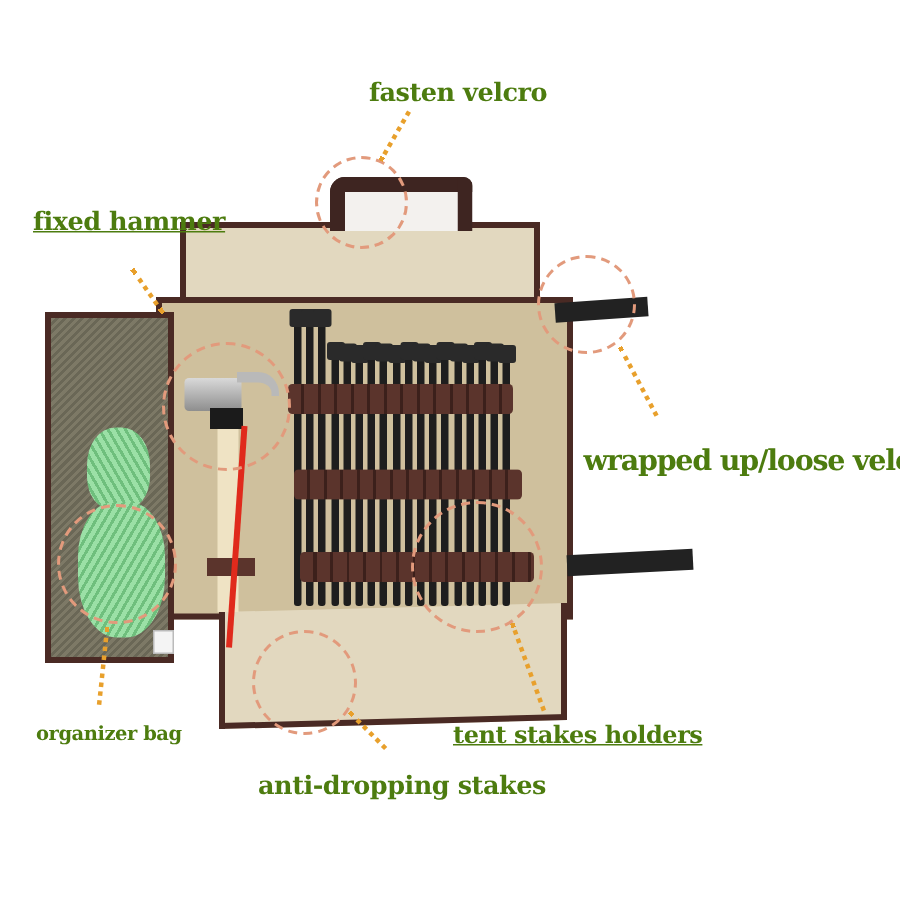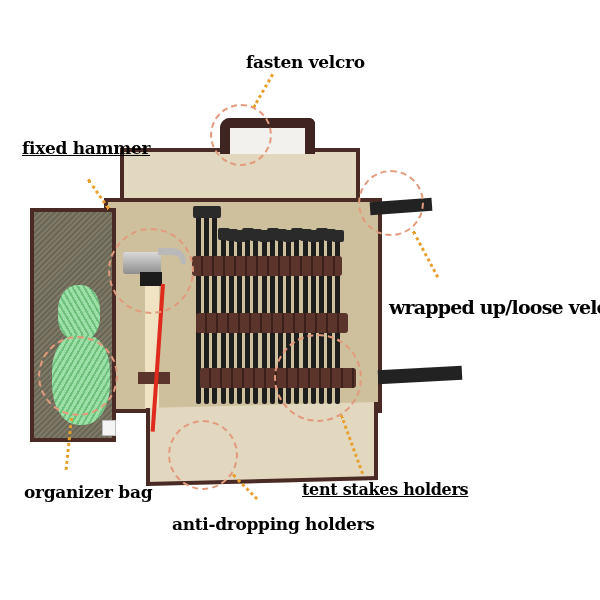--- a/index.html
+++ b/index.html
@@ -1,18 +1,18 @@
 <!DOCTYPE html>
 <html><head>
 <meta charset="utf-8">
 <style>
   html,body{margin:0;padding:0;background:#fff;}
   body{width:600px;height:600px;position:relative;overflow:hidden;font-family:"DejaVu Sans",sans-serif;}
   .abs{position:absolute;}
-  .label{position:absolute;font-family:"DejaVu Serif",serif;font-weight:bold;color:#000000;white-space:nowrap;letter-spacing:-0.3px;}
+  .label{position:absolute;font-family:"DejaVu Serif",serif;font-weight:bold;color:#4d7c0f;white-space:nowrap;letter-spacing:-0.3px;}
   .circle{position:absolute;border:2px dashed #e29a7c;border-radius:50%;box-sizing:border-box;}
   .arrow{position:absolute;border-left:3px dotted #e8a02c;transform-origin:top left;}
   
   .panel{position:absolute;box-sizing:border-box;border:4px solid #4a2a24;}
   .stake{position:absolute;width:5px;background:#1e1e1e;border-radius:2px;}
   .stake-head{position:absolute;width:12px;height:12px;background:#2a2a2a;border-radius:2px;}
   .band{position:absolute;height:20px;background:#5b342c;border-radius:3px;
         background-image:repeating-linear-gradient(90deg,#5b342c 0 9px,#3c201b 9px 11px);}
   .strap{position:absolute;background:#222;}
 </style>
@@ -102,15 +102,15 @@
 <div class="arrow" style="left:255px;top:108px;height:38px;transform:rotate(-150deg);"></div>
 <div class="arrow" style="left:110px;top:208px;height:36px;transform:rotate(145deg);"></div>
 <div class="arrow" style="left:412px;top:232px;height:52px;transform:rotate(-28deg);"></div>
 <div class="arrow" style="left:70px;top:418px;height:52px;transform:rotate(6deg);"></div>
 <div class="arrow" style="left:232px;top:476px;height:34px;transform:rotate(-45deg);"></div>
 <div class="arrow" style="left:340px;top:416px;height:62px;transform:rotate(-20deg);"></div>
 
 <div class="label" style="left:246px;top:52px;font-size:17px;">fasten velcro</div>
 <div class="label" style="left:22px;top:138px;font-size:17px;text-decoration:underline;">fixed hammer</div>
 <div class="label" style="left:389px;top:296px;font-size:19px;letter-spacing:-0.8px;">wrapped up/loose velcro</div>
-<div class="label" style="left:24px;top:482px;font-size:17px;">organizer bag</div>
+<div class="label" style="left:24px;top:482px;font-size:13px;">organizer bag</div>
 <div class="label" style="left:302px;top:480px;font-size:16px;text-decoration:underline;">tent stakes holders</div>
-<div class="label" style="left:172px;top:514px;font-size:17px;">anti-dropping holders</div>
+<div class="label" style="left:172px;top:514px;font-size:17px;">anti-dropping stakes</div>
 
 </body></html>

